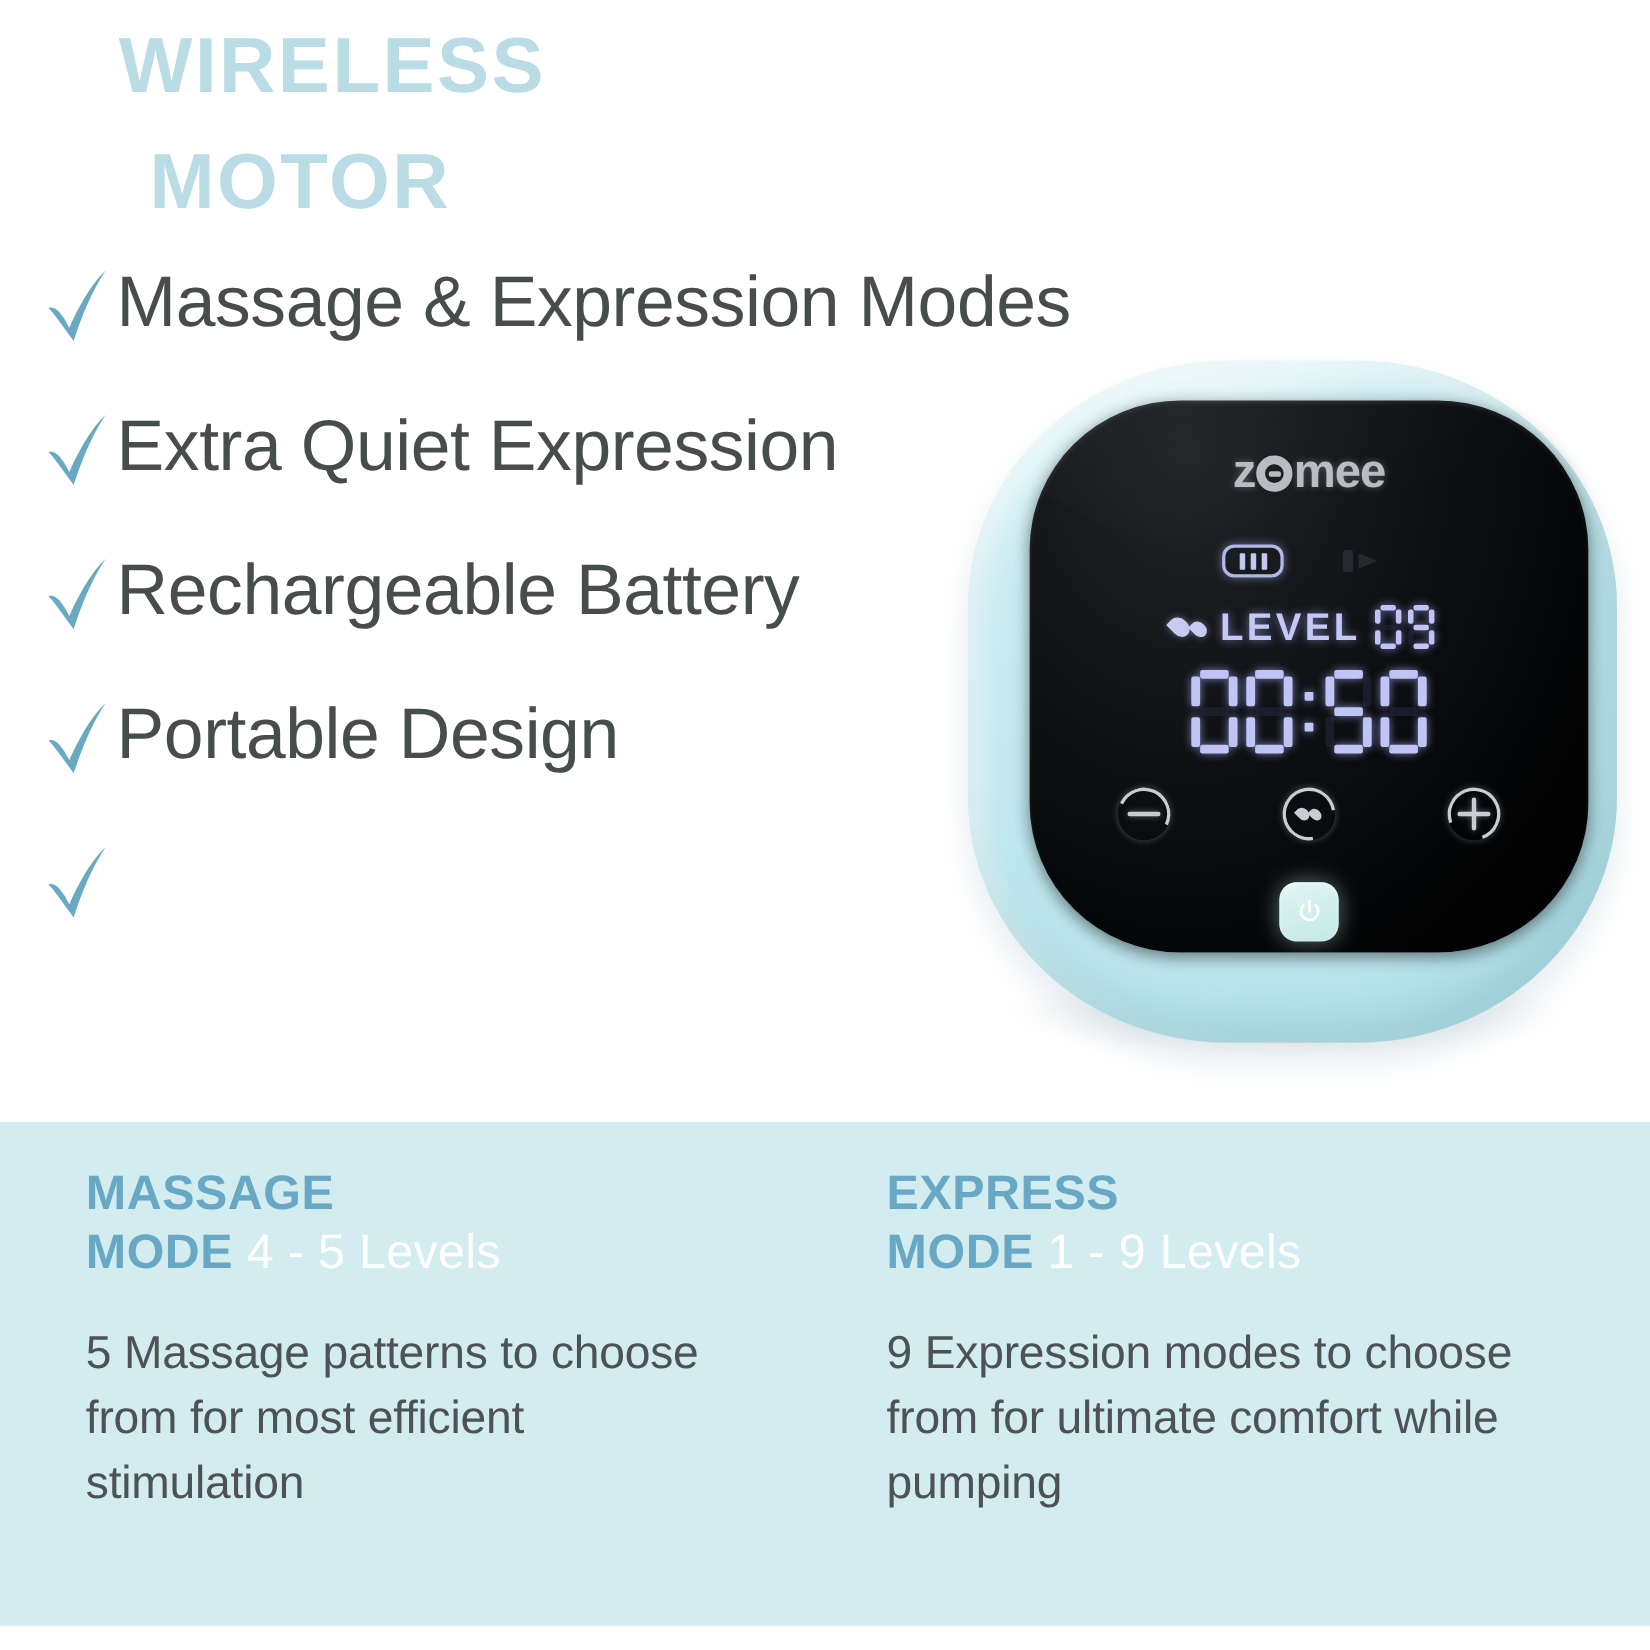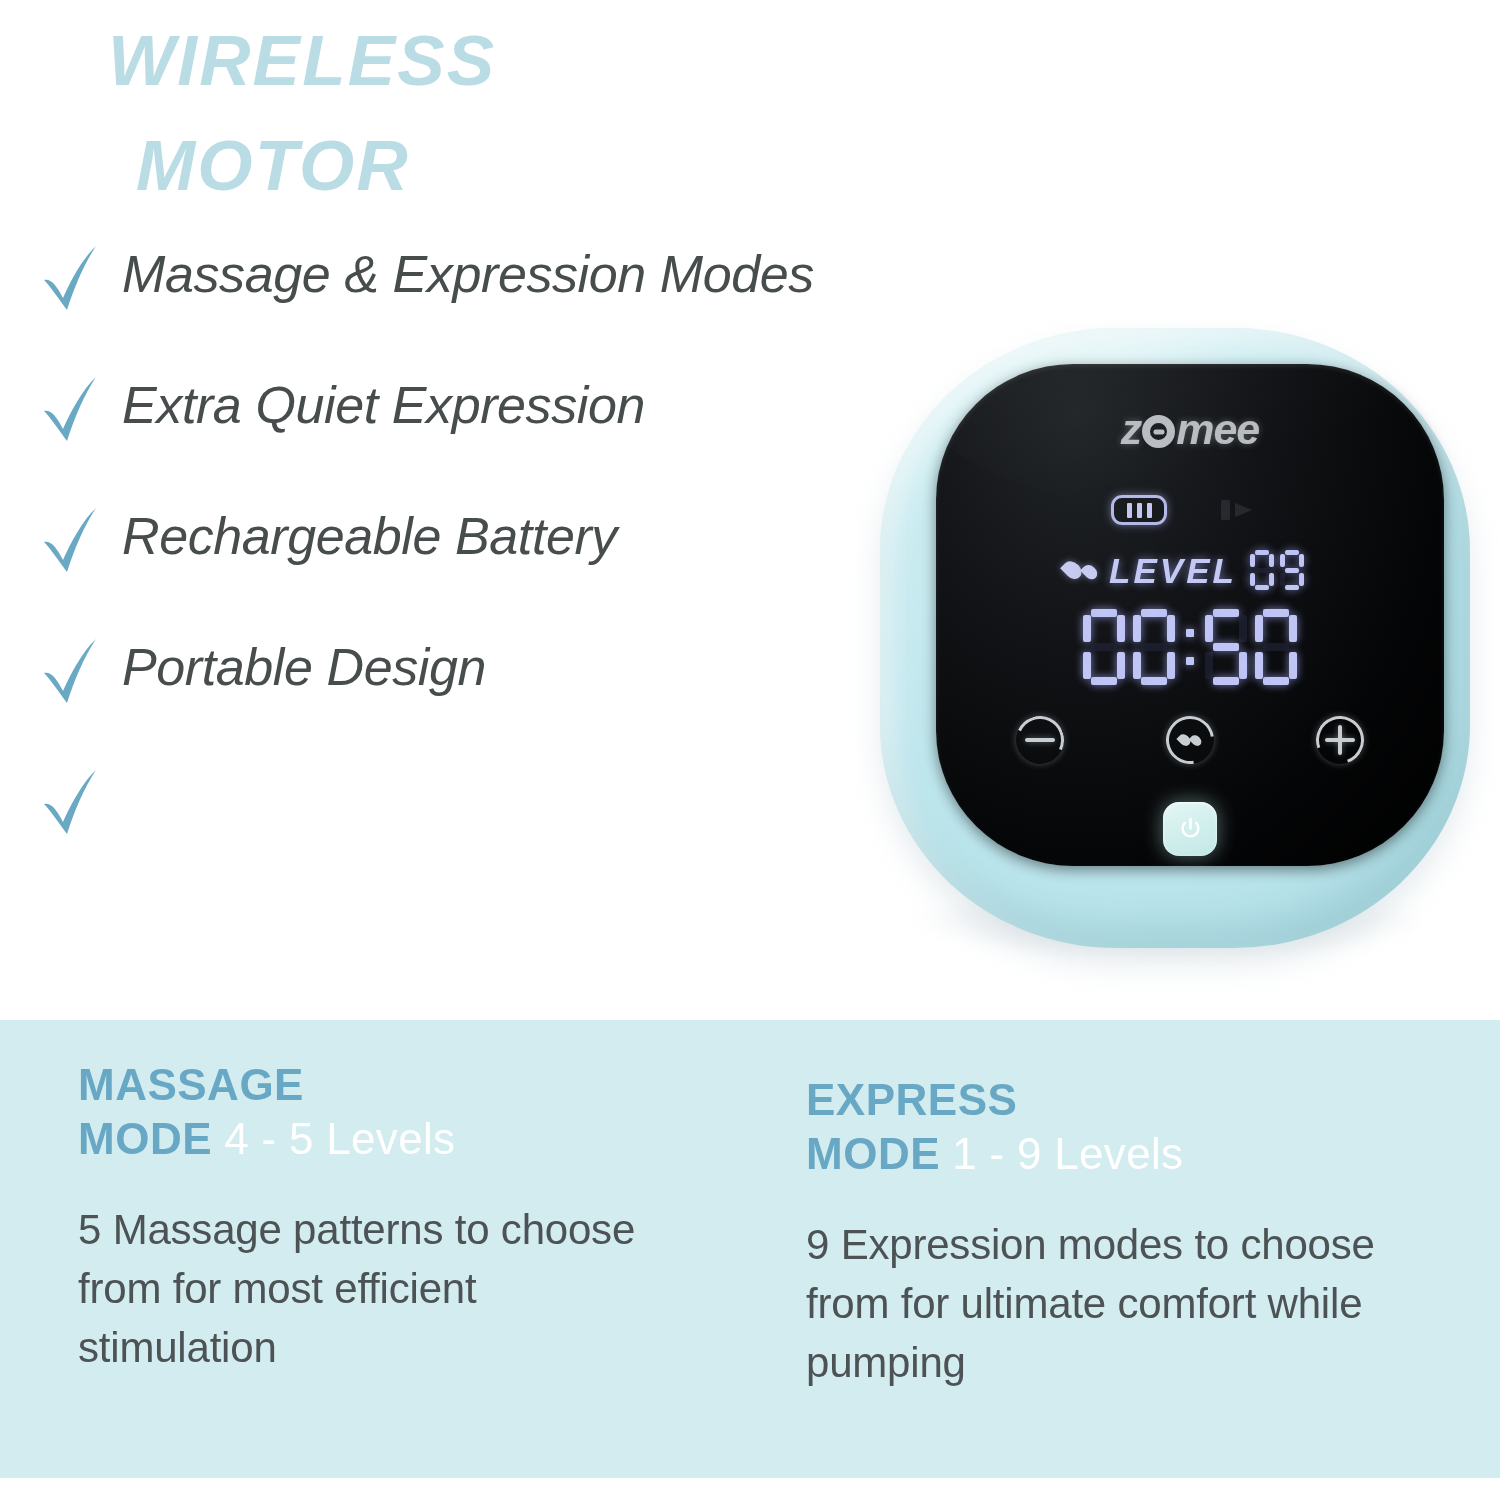--- a/index.html
+++ b/index.html
@@ -8,21 +8,20 @@
     font-family: "Liberation Sans", sans-serif;
     background:#ffffff;
     overflow:hidden;
     position:relative;
   }
 
   
   #top-section{
     position:absolute; left:0; top:0; width:1500px; height:932px;
     background:#ffffff;
-    font-style:italic;
   }
 
   #headline{
     position:absolute; left:108px; top:8px; width:620px;
     font-weight:bold;
     font-size:71px;
     line-height:1.48;
     letter-spacing:2.2px;
     color:#badce4;
     text-transform:uppercase;
@@ -40,26 +39,25 @@
   }
   .check-icon{
     flex:0 0 auto;
     width:66px; height:72px;
     position:relative;
     margin-top:4px;
     margin-right:2px;
   }
   .check-icon svg{ display:block; width:66px; height:72px; }
   .feature-label{
-    font-size:52px;
+    font-size:65px;
     line-height:72px;
     color:#474c4d;
     letter-spacing:-0.4px;
     white-space:nowrap;
-    margin-left:16px;
   }
 
   
   #device-wrap{
     position:absolute;
     left:866px; top:322px;
     width:618px; height:652px;
   }
   #device-shadow{
     position:absolute;
@@ -280,21 +278,21 @@
   
   #bottom-section{
     position:absolute; left:0; top:1020px; width:1500px; height:458px;
     background:#d2ecef;
   }
   .mode-col{
     position:absolute; top:38px;
     width:640px;
   }
   #col-massage{ left:78px; }
-  #col-express{ left:806px;margin-top:15px; }
+  #col-express{ left:806px; }
 
   .mode-kicker{
     font-size:44px; font-weight:bold; letter-spacing:.5px;
     color:#68a8c4; line-height:1.22;
     text-transform:uppercase;
   }
   .mode-line2{
     font-size:44px; line-height:1.22; white-space:nowrap;
   }
   .mode-line2 .mword{ font-weight:bold; color:#68a8c4; letter-spacing:.5px; }

